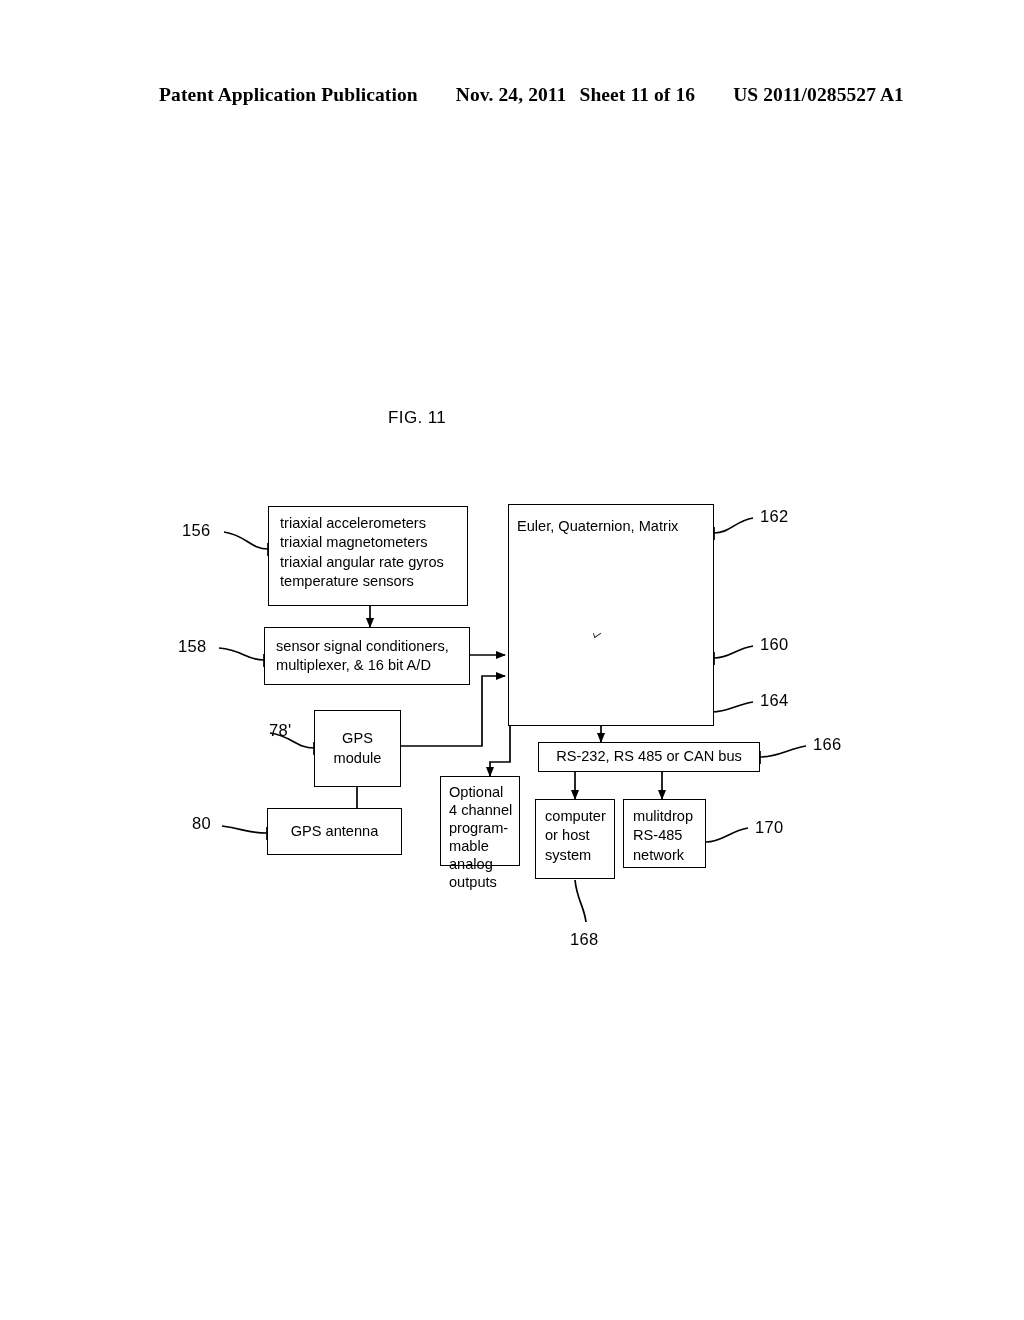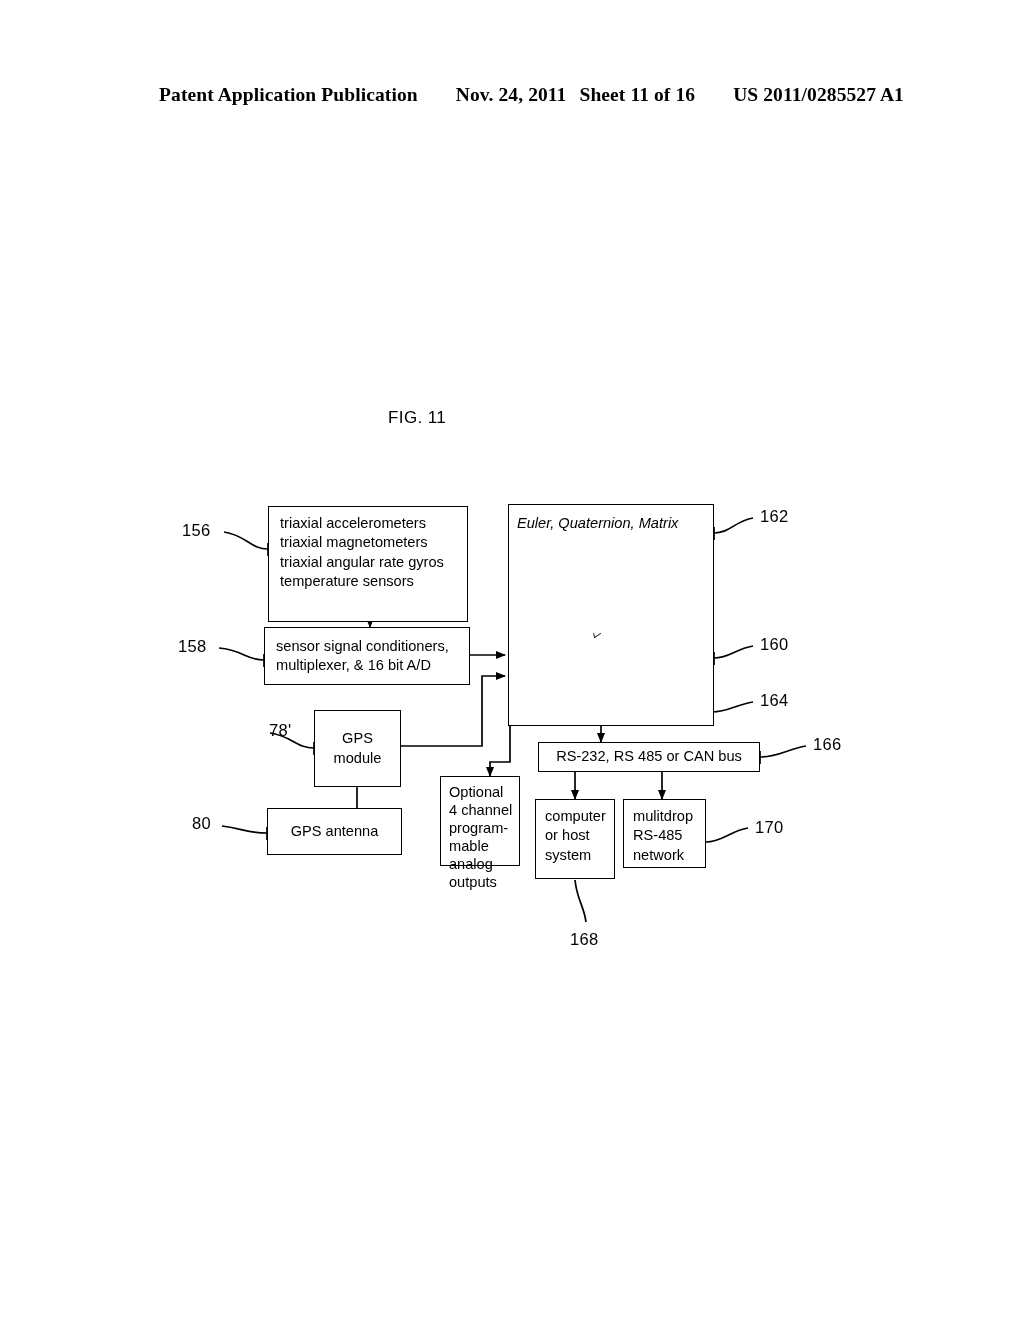--- a/index.html
+++ b/index.html
@@ -77,21 +77,21 @@
     background: #fff;
   }
   .stack .cell {
     box-sizing: border-box;
     font-size: 14.6px;
     line-height: 1.32;
     padding: 6px 6px 0 8px;
   }
   .stack .cell.eeprom { height: 117px; border-bottom: 1.6px solid #000; }
   .stack .cell.micro  { height: 72px;  border-bottom: 1.6px solid #000; padding-left: 11px;}
-  .stack .cell.euler  { height: 31px;  display:flex; align-items:center;font-style:italic; }
+  .stack .cell.euler  { height: 31px;  display:flex; align-items:flex-end; }
   .stack .cell .line { white-space: nowrap; }
 
   
   .artifact-tick {
     position: absolute;
     left: 593px;
     top: 631px;
     width: 7px;
     height: 4px;
     border-bottom: 1.5px solid #000;
@@ -178,21 +178,21 @@
 
     <path d="M 806 746 C 788 749, 778 757, 760 757"></path>
     <line x1="760" y1="751" x2="760" y2="764"></line>
 
     <path d="M 748 828 C 730 831, 722 842, 706 842"></path>
 
     <path d="M 575 880 C 577 900, 584 906, 586 922"></path>
   </g>
 </svg>
 
-<div class="box" style="left:268px; top:506px; width:200px; height:116px;">
+<div class="box" style="left:268px; top:506px; width:200px; height:100px;">
   <div class="lines">
     <div class="line">triaxial accelerometers</div>
     <div class="line">triaxial magnetometers</div>
     <div class="line">triaxial angular rate gyros</div>
     <div class="line">temperature sensors</div>
   </div>
 </div>
 
 <div class="box" style="left:264px; top:627px; width:206px; height:58px;">
   <div class="lines" style="padding-top:9px;">

